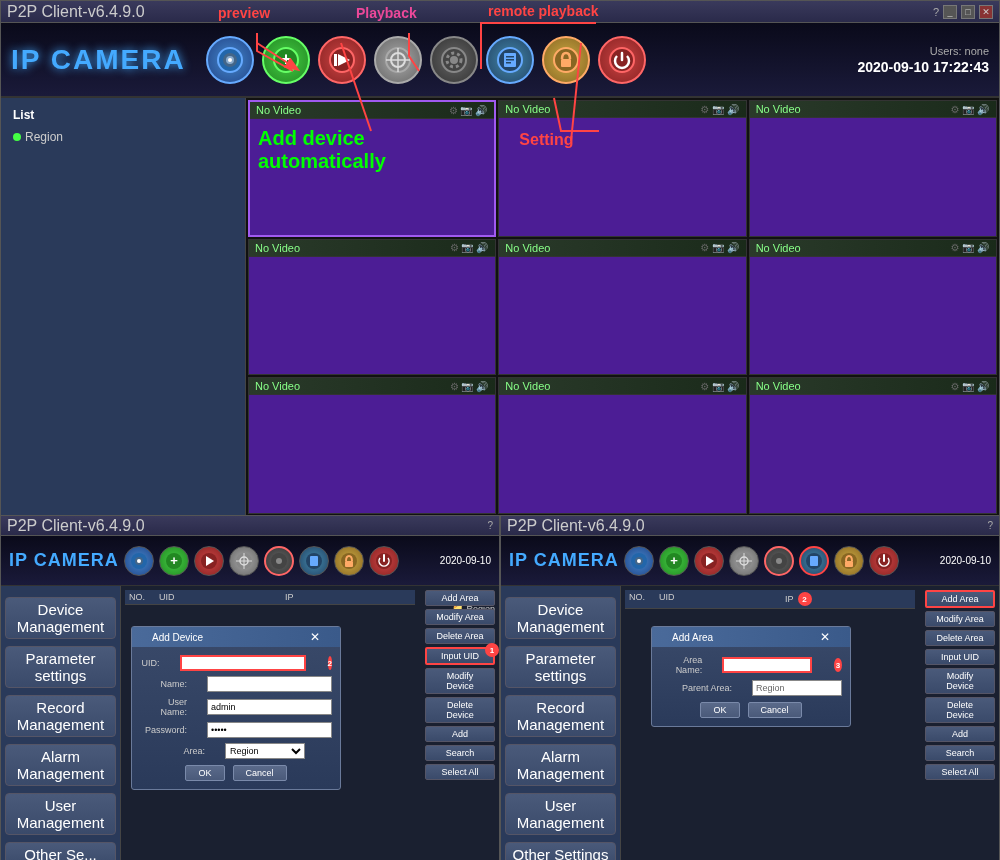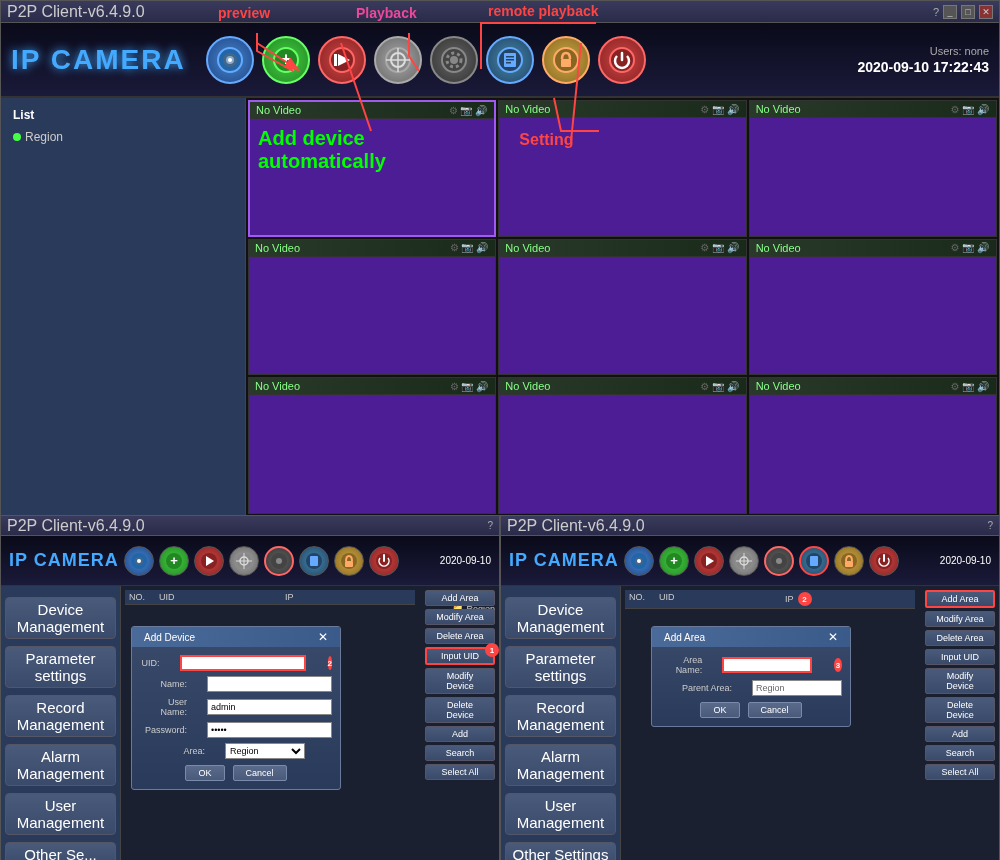--- a/index.html
+++ b/index.html
@@ -283,21 +283,21 @@
       background: linear-gradient(to bottom, #3a4a6a, #2a3a5a);
       border: 1px solid #6a7a9a;
       border-radius: 3px;
       z-index: 10;
     }
 
     .dialog-title {
       background: linear-gradient(to right, #4a6a9a, #3a5a8a);
       color: #fff;
       font-size: 10px;
-      padding: 3px 12px;
+      padding: 3px 20px;
       display: flex;
       justify-content: space-between;
       align-items: center;
       text-align: center;
     }
 
     .dialog-close {
       color: #fff;
       cursor: pointer;
       font-size: 12px;

